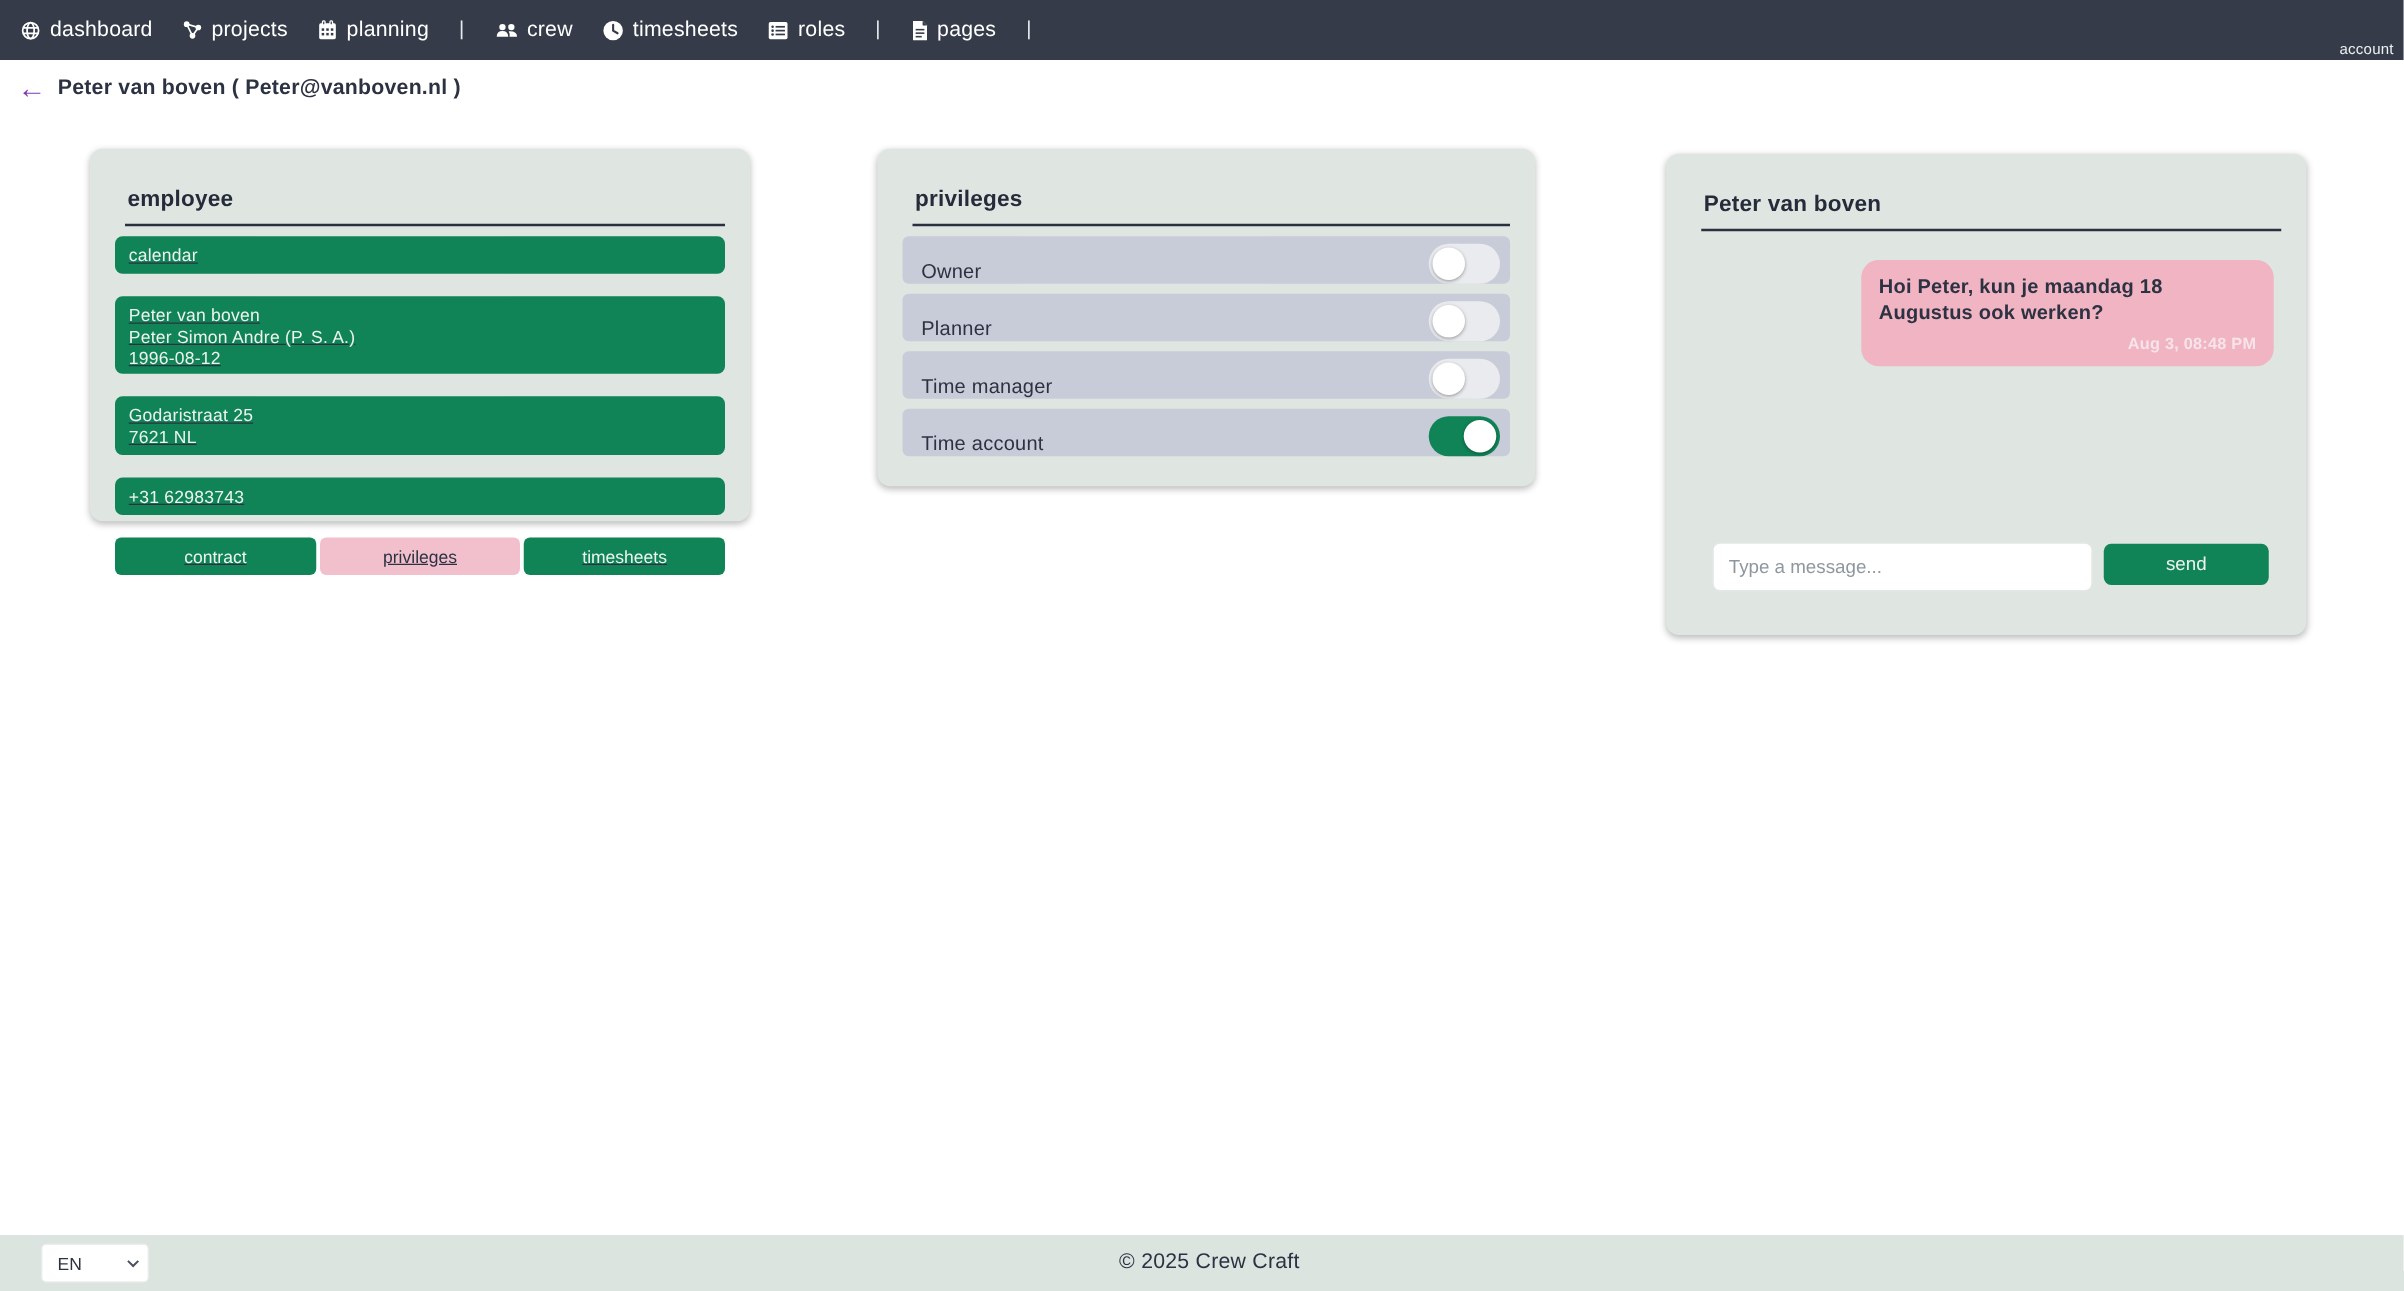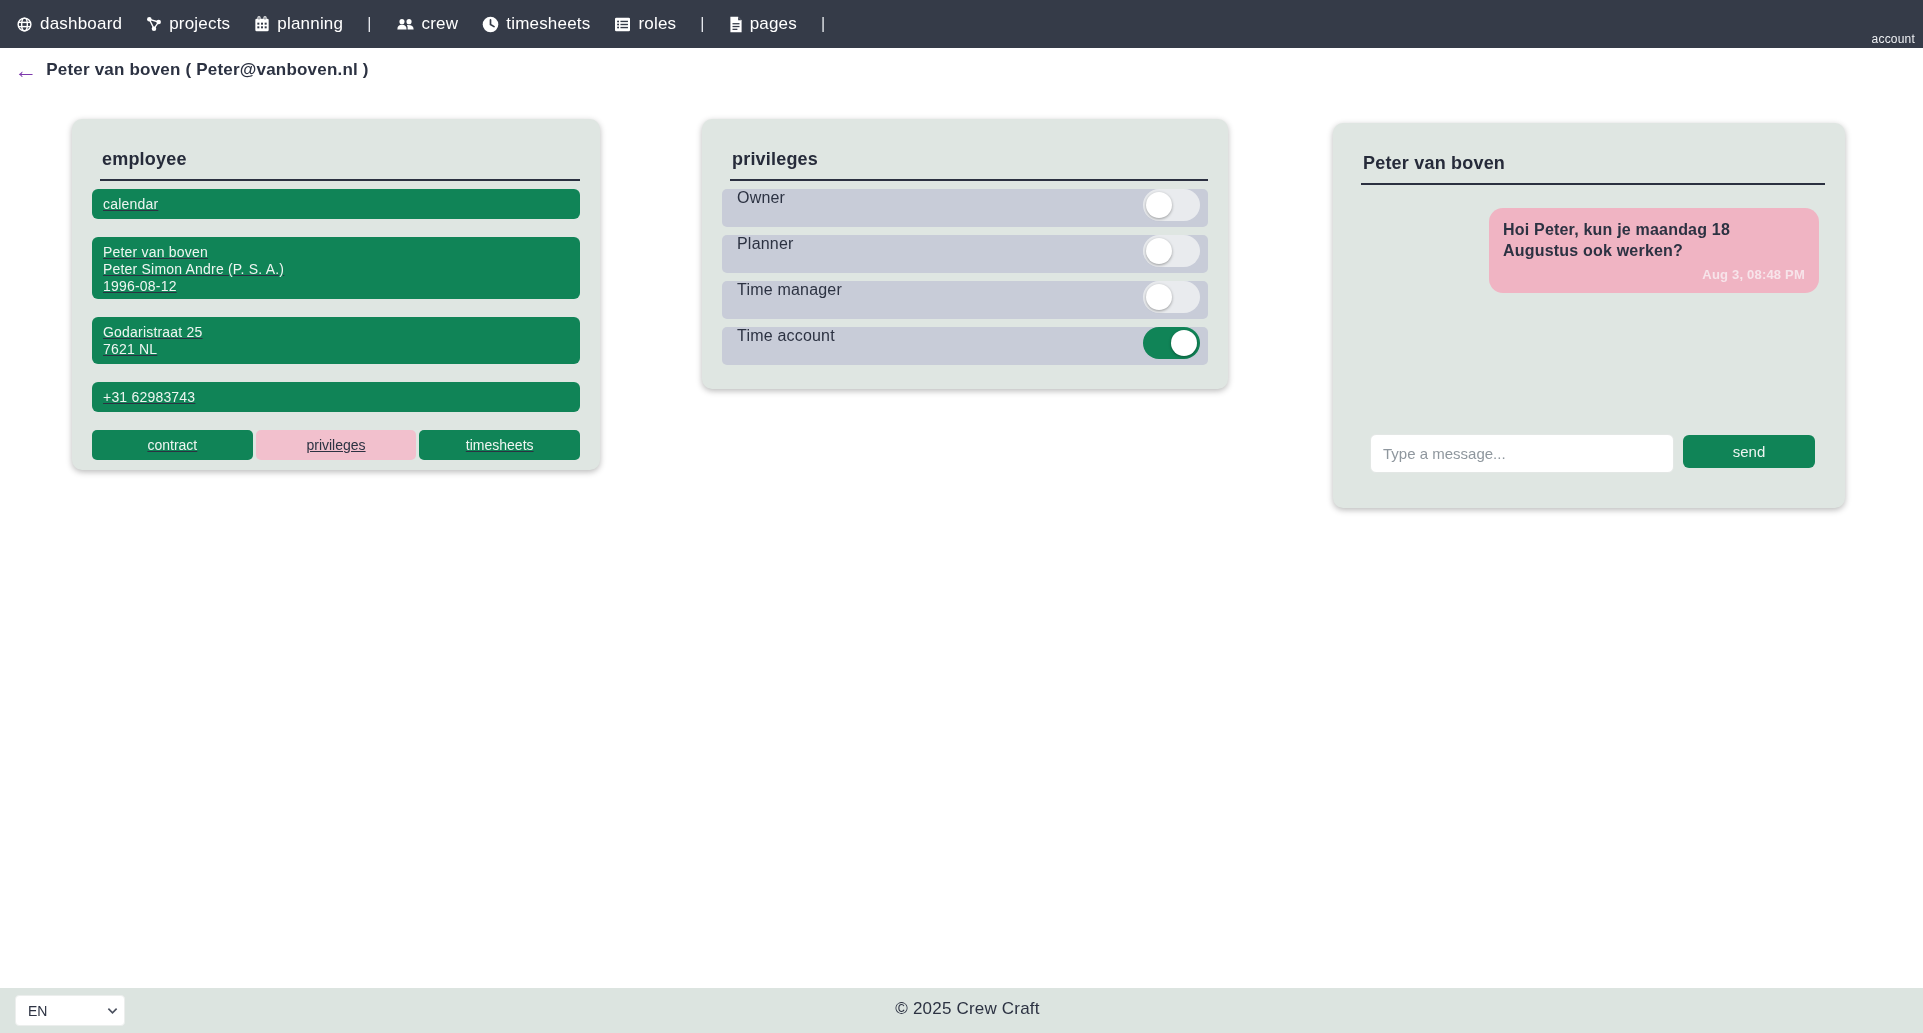--- a/index.html
+++ b/index.html
@@ -46,21 +46,21 @@
     padding: 0 20px;
   }
   .panel-title {
     margin: 30px 0 0 8px;
     padding: 0 0 9px 2px;
     font-size: 18px; font-weight: bold; color: #262b3a;
     border-bottom: 2px solid #2b3040;
   }
 
   
-  #employee-panel { left: 72px; top: 119px; width: 528px; height: 351px; }
+  #employee-panel { left: 72px; top: 119px; width: 528px; height: 298px; }
   .emp-stack { margin-top: 8px; display: flex; flex-direction: column; gap: 18px; text-decoration: underline; }
   .gbtn {
     background: #108457; color: #eef5f1; border: none;
     border-radius: 6px; font-size: 14px; font-family: inherit;
     text-align: left; padding: 6px 11px; cursor: pointer;
     letter-spacing: 0.2px;
   }
   .gbtn.single { height: 30px; display: flex; align-items: center; }
   .gbtn.block  { line-height: 17px; }
   .gbtn.block.lines3 { height: 62px; padding-top: 7px; }
@@ -73,21 +73,21 @@
   }
   .seg.green { background: #108457; color: #eef5f1; }
   .seg.pink  { background: #f2c0cd; color: #2c3242; }
   .seg.red   { background: #e8291c; color: #fdecec; }
 
   
   #privileges-panel { left: 702px; top: 119px; width: 526px; height: 270px; }
   .priv-stack { margin-top: 8px; display: flex; flex-direction: column; gap: 8px; }
   .priv-row {
     height: 38px; background: #c8ccd8; border-radius: 5px;
-    display: flex; align-items: flex-start; justify-content: space-between;
+    display: flex; align-items: flex-end; justify-content: space-between;
     padding: 0 8px 0 15px; font-size: 16px; color: #2c3242;
   }
   .toggle {
     position: relative; width: 57px; height: 32px; border-radius: 16px;
     background: #e9ebee; cursor: pointer; flex: none;
   }
   .toggle .knob {
     position: absolute; top: 3px; left: 3px; width: 26px; height: 26px;
     border-radius: 50%; background: #ffffff;
     box-shadow: 0 1px 3px rgba(0,0,0,0.35);
@@ -122,21 +122,21 @@
     background: #108457; color: #eef5f1; border: none; border-radius: 6px;
     font-size: 15px; font-family: inherit; cursor: pointer;
   }
 
   
   .footer {
     position: absolute; left: 0; right: 0; bottom: 0; height: 45px;
     background: #dce4e0; text-align: center;
   }
   .footer-text { margin-top: 11px; font-size: 17px; color: #2c3242; display: inline-block; margin-left: 12px; }
-  .lang-wrap { position: absolute; left: 15px; top: 7px; width: 110px; height: 31px; }
+  .lang-wrap { position: absolute; left: 33px; top: 7px; width: 86px; height: 31px; }
   .lang-select {
     width: 100%; height: 100%; border: 1px solid #eceeed; border-radius: 4px;
     background: #ffffff; color: #2c3242; font-family: inherit; font-size: 14px;
     padding: 0 22px 0 12px; appearance: none; -webkit-appearance: none; cursor: pointer;
   }
   .lang-chevron {
     position: absolute; right: 7px; top: 9px; pointer-events: none;
     color: #4a505e; font-size: 12px;
   }
 </style>

